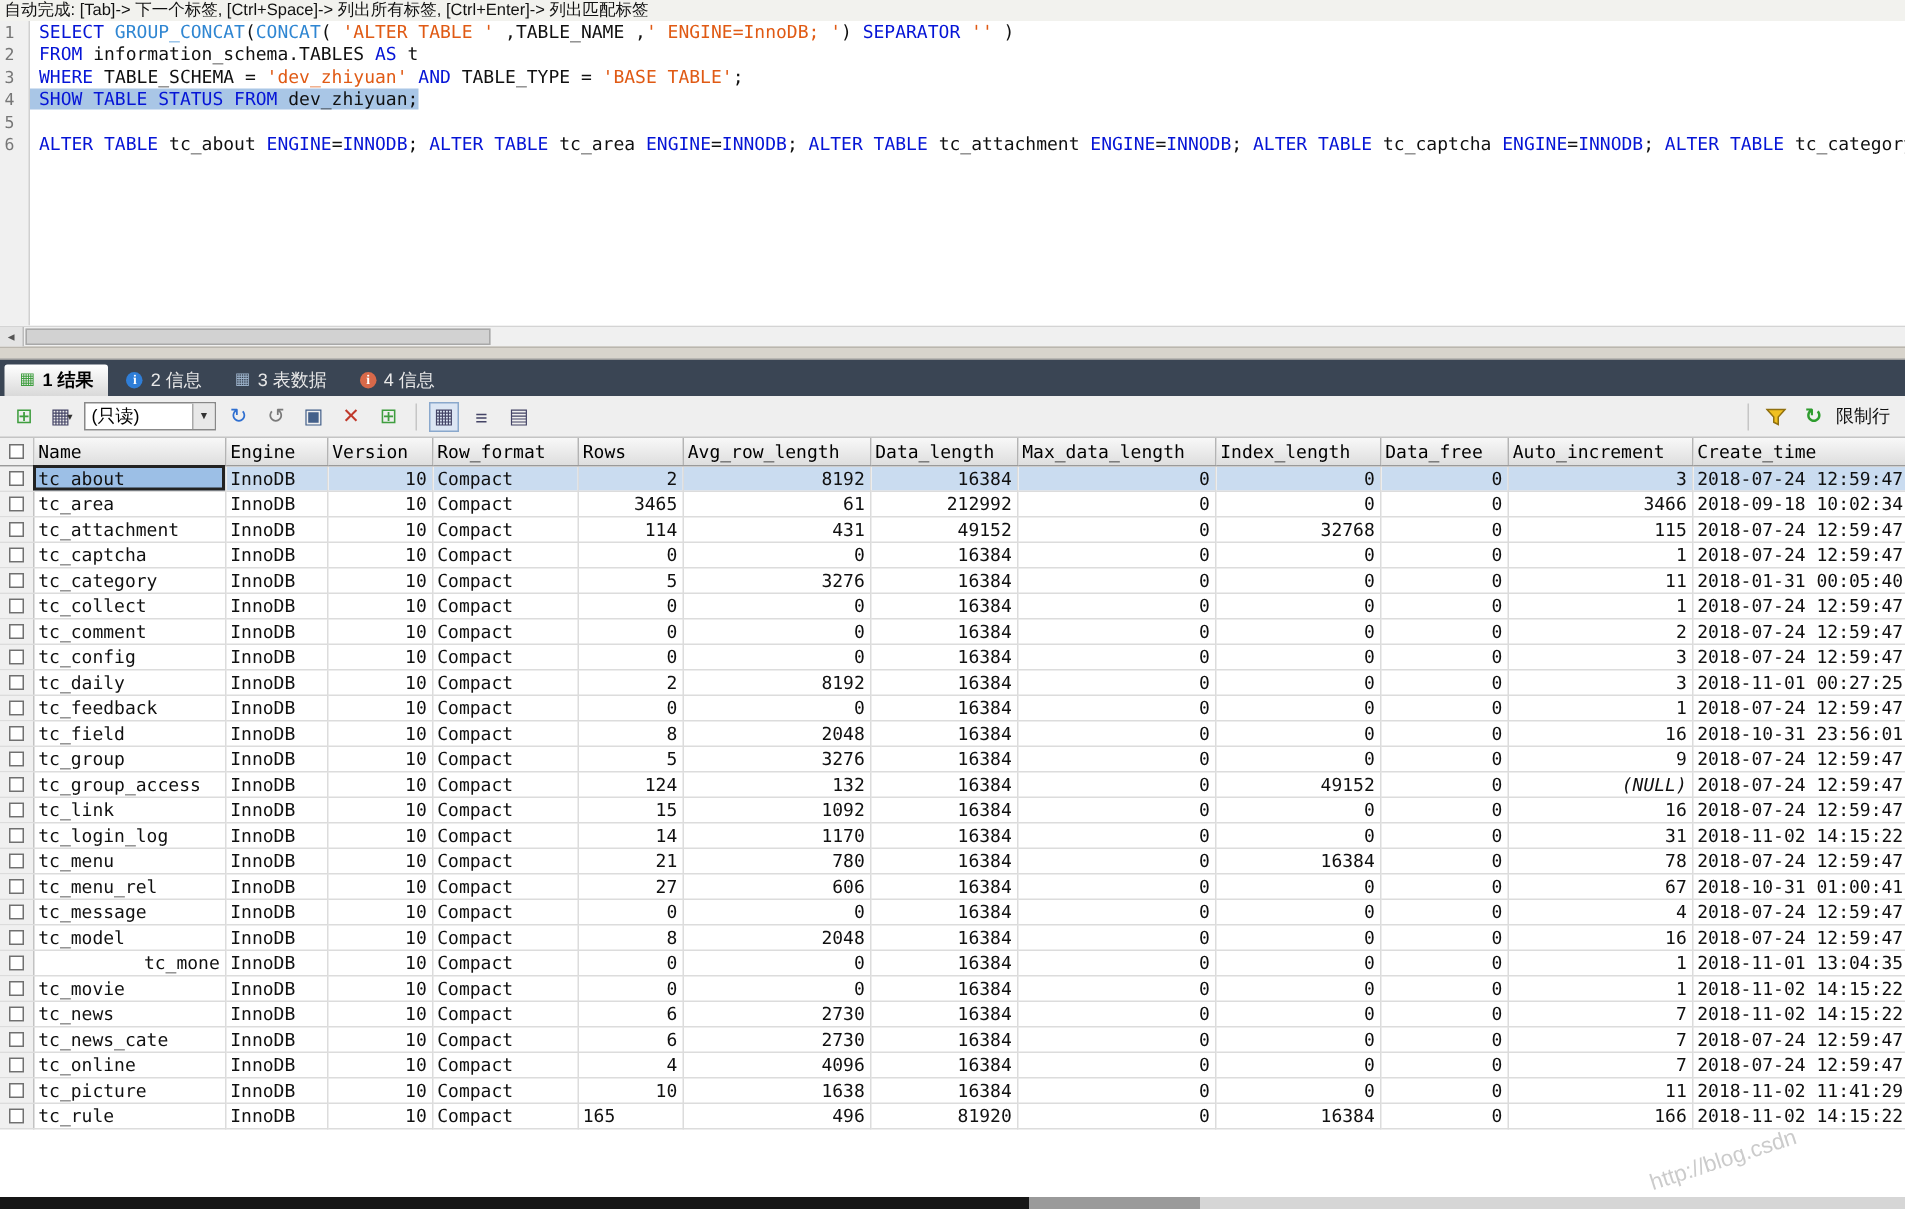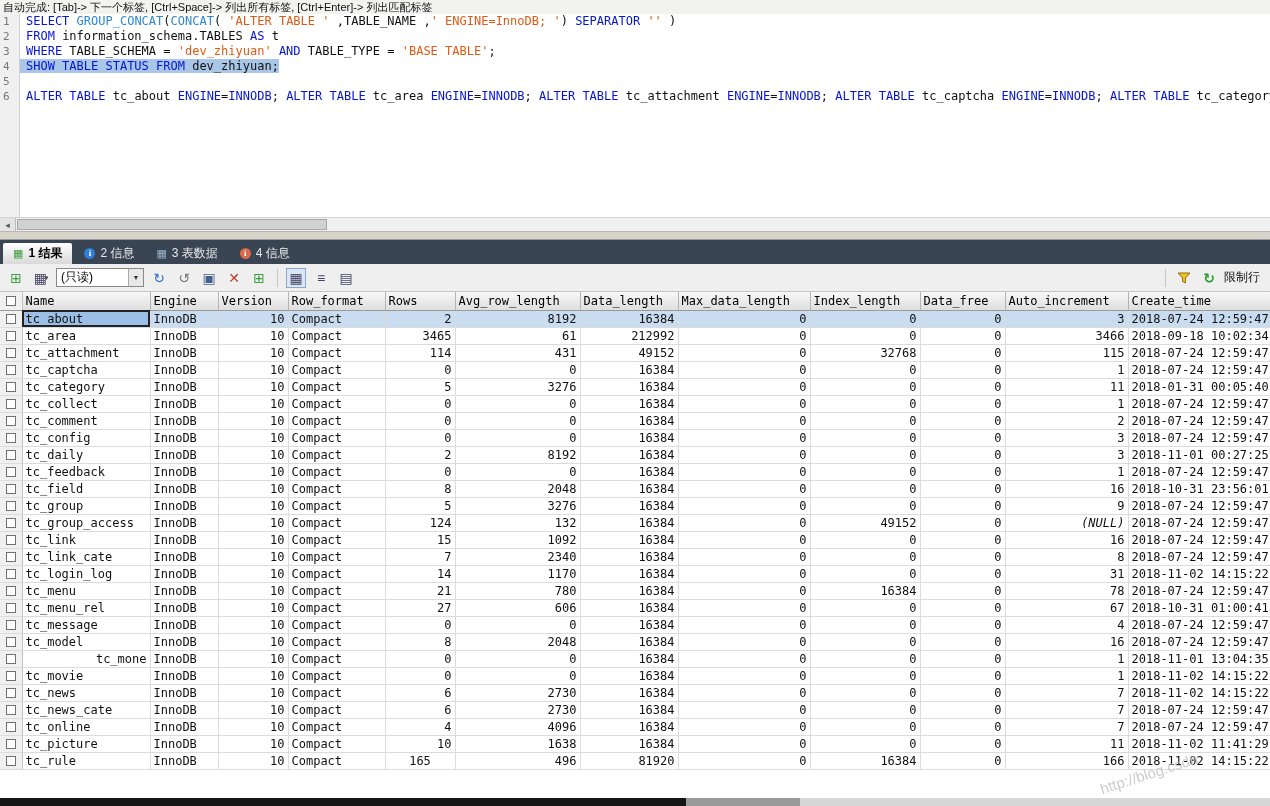--- a/index.html
+++ b/index.html
@@ -377,35 +377,20 @@
             <td style="text-align: right;">1092</td>
             <td style="text-align: right;">16384</td>
             <td style="text-align: right;">0</td>
             <td style="text-align: right;">0</td>
             <td style="text-align: right;">0</td>
             <td style="text-align: right;">16</td>
             <td style="text-align: left;">2018-07-24 12:59:47</td>
           </tr>
           <tr>
             <td class="cbcol"><span class="cb"></span></td>
-            <td class="c0" style="text-align: left;">tc_link_cate</td>
-            <td style="text-align: left;">InnoDB</td>
-            <td style="text-align: right;">10</td>
-            <td style="text-align: left;">Compact</td>
-            <td style="text-align: right;">7</td>
-            <td style="text-align: right;">2340</td>
-            <td style="text-align: right;">16384</td>
-            <td style="text-align: right;">0</td>
-            <td style="text-align: right;">0</td>
-            <td style="text-align: right;">0</td>
-            <td style="text-align: right;">8</td>
-            <td style="text-align: left;">2018-07-24 12:59:47</td>
-          </tr>
-          <tr>
-            <td class="cbcol"><span class="cb"></span></td>
             <td class="c0" style="text-align: left;">tc_login_log</td>
             <td style="text-align: left;">InnoDB</td>
             <td style="text-align: right;">10</td>
             <td style="text-align: left;">Compact</td>
             <td style="text-align: right;">14</td>
             <td style="text-align: right;">1170</td>
             <td style="text-align: right;">16384</td>
             <td style="text-align: right;">0</td>
             <td style="text-align: right;">0</td>
             <td style="text-align: right;">0</td>
@@ -561,21 +546,21 @@
             <td style="text-align: right;">0</td>
             <td style="text-align: right;">11</td>
             <td style="text-align: left;">2018-11-02 11:41:29</td>
           </tr>
           <tr>
             <td class="cbcol"><span class="cb"></span></td>
             <td class="c0" style="text-align: left;">tc_rule</td>
             <td style="text-align: left;">InnoDB</td>
             <td style="text-align: right;">10</td>
             <td style="text-align: left;">Compact</td>
-            <td style="text-align: center;">165</td>
+            <td style="text-align: left;">165</td>
             <td style="text-align: right;">496</td>
             <td style="text-align: right;">81920</td>
             <td style="text-align: right;">0</td>
             <td style="text-align: right;">16384</td>
             <td style="text-align: right;">0</td>
             <td style="text-align: right;">166</td>
             <td style="text-align: left;">2018-11-02 14:15:22</td>
           </tr>
         </tbody>
     </table>

